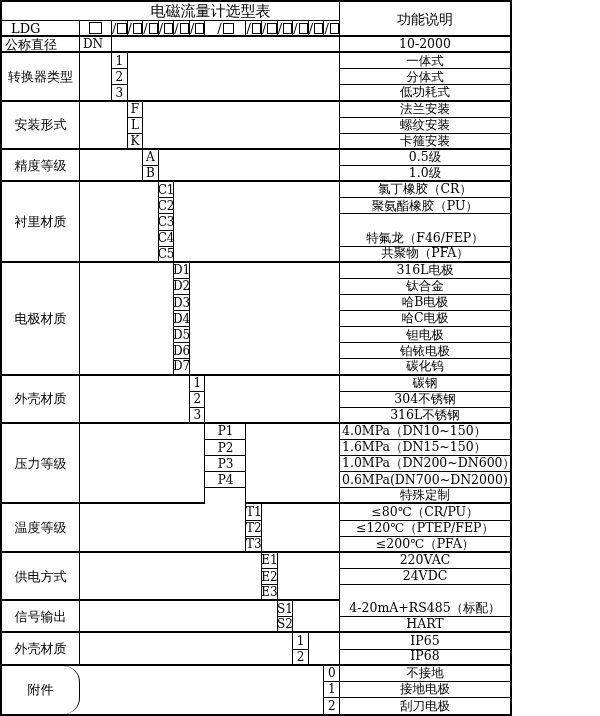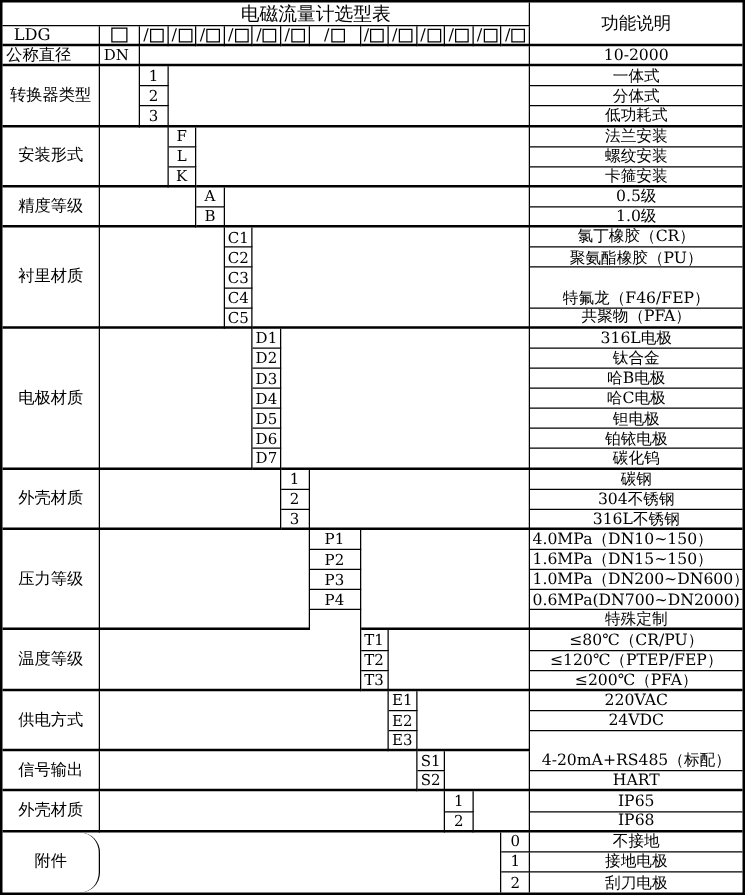--- a/index.html
+++ b/index.html
@@ -1,18 +1,18 @@
 <!DOCTYPE html>
 <html><head>
 <meta charset="utf-8">
 <style>
   html,body { margin:0; padding:0; background:#ffffff; }
   #grid {
     position:relative;
-    width:596px; height:716px;
+    width:512px; height:716px;
     box-sizing:border-box;
     border:2px solid #000;
     background:#fff;
     display:grid;
     grid-template-columns:78px 32px repeat(13, 1fr) 170px;
     grid-template-rows:19px repeat(43, 1fr);
     font-family:"DejaVu Serif","Liberation Serif",serif;
     color:#000;
   }
   .cell {

